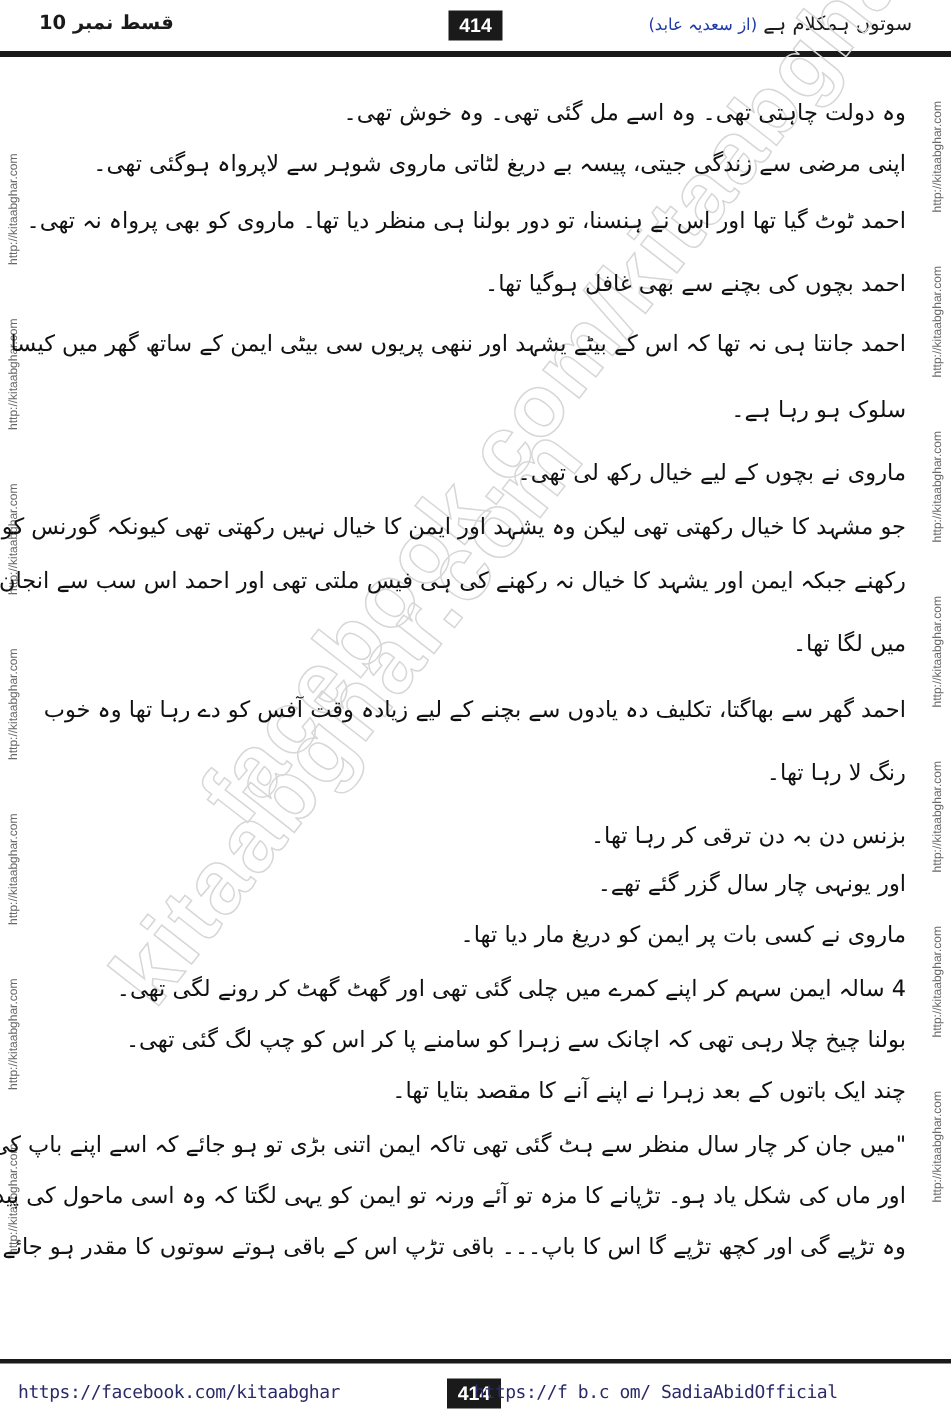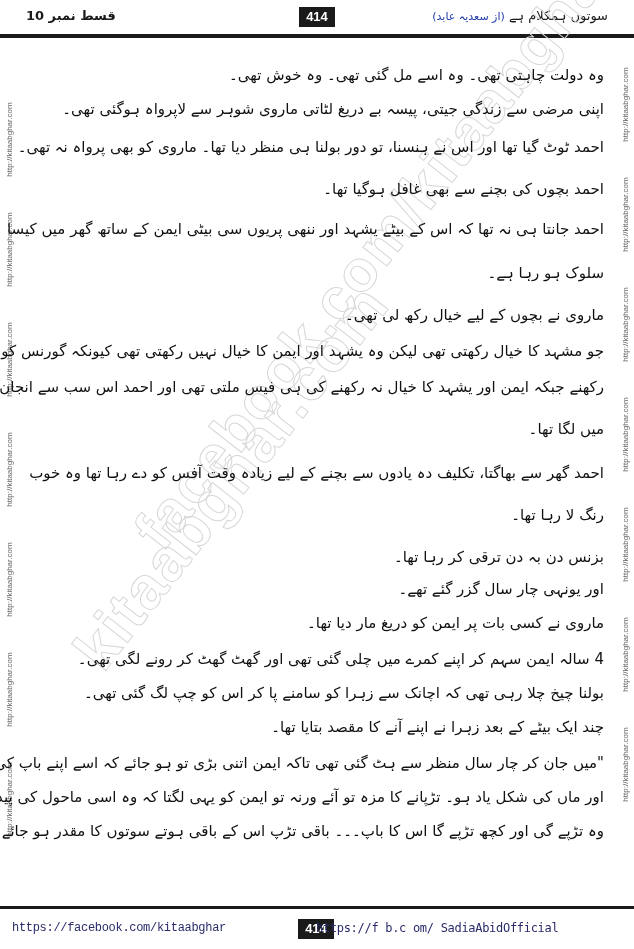--- a/index.html
+++ b/index.html
@@ -148,21 +148,21 @@
     }
     .footer-link {
       position: absolute;
       top: 921px;
       font-family: "DejaVu Sans Mono", monospace;
       font-size: 12px;
       color: #2a2a6a;
       white-space: nowrap;
       letter-spacing: -0.3px;
     }
-    .footer-left { left: 12px; font-family: Liberation Mono, monospace; }
+    .footer-left { left: 12px; }
     .footer-right { left: 316px; }
     .page-num-bottom { left: 298px; top: 919px; }
   </style>
 </head>
 <body>
 
 <div class="page">
 
   <div class="header">
     <span class="episode-label">قسط نمبر 10</span>
@@ -207,21 +207,21 @@
     <div class="line full" style="top:282px">جو مشہد کا خیال رکھتی تھی لیکن وہ یشہد اور ایمن کا خیال نہیں رکھتی تھی کیونکہ گورنس کو مشہد کا خیال</div>
     <div class="line full" style="top:318px">رکھنے جبکہ ایمن اور یشہد کا خیال نہ رکھنے کی ہی فیس ملتی تھی اور احمد اس سب سے انجان بزنس بڑھانے</div>
     <div class="line" style="top:360px">میں لگا تھا۔</div>
     <div class="line full" style="top:404px">احمد گھر سے بھاگتا، تکلیف دہ یادوں سے بچنے کے لیے زیادہ وقت آفس کو دے رہا تھا وہ خوب</div>
     <div class="line" style="top:446px">رنگ لا رہا تھا۔</div>
     <div class="line" style="top:488px">بزنس دن بہ دن ترقی کر رہا تھا۔</div>
     <div class="line" style="top:520px">اور یونہی چار سال گزر گئے تھے۔</div>
     <div class="line" style="top:554px">ماروی نے کسی بات پر ایمن کو دریغ مار دیا تھا۔</div>
     <div class="line" style="top:590px">4 سالہ ایمن سہم کر اپنے کمرے میں چلی گئی تھی اور گھٹ گھٹ کر رونے لگی تھی۔</div>
     <div class="line" style="top:624px">بولنا چیخ چلا رہی تھی کہ اچانک سے زہرا کو سامنے پا کر اس کو چپ لگ گئی تھی۔</div>
-    <div class="line" style="top:658px">چند ایک بیٹے کے بعد زہرا نے اپنے آنے کا مقصد بتایا تھا۔</div>
+    <div class="line" style="top:658px">چند ایک باتوں کے بعد زہرا نے اپنے آنے کا مقصد بتایا تھا۔</div>
     <div class="line full" style="top:694px">"میں جان کر چار سال منظر سے ہٹ گئی تھی تاکہ ایمن اتنی بڑی تو ہو جائے کہ اسے اپنے باپ کی</div>
     <div class="line full" style="top:728px">اور ماں کی شکل یاد ہو۔ تڑپانے کا مزہ تو آئے ورنہ تو ایمن کو یہی لگتا کہ وہ اسی ماحول کی پیداوار ہے۔ کچھ</div>
     <div class="line full" style="top:762px">وہ تڑپے گی اور کچھ تڑپے گا اس کا باپ۔۔۔ باقی تڑپ اس کے باقی ہوتے سوتوں کا مقدر ہو جائے</div>
   </div>
 
   <div class="footer-rule"></div>
   <span class="footer-link footer-left">https://facebook.com/kitaabghar</span>
   <span class="page-num-box page-num-bottom">414</span>
   <span class="footer-link footer-right">https://f b.c om/ SadiaAbidOfficial</span>
 </div>

